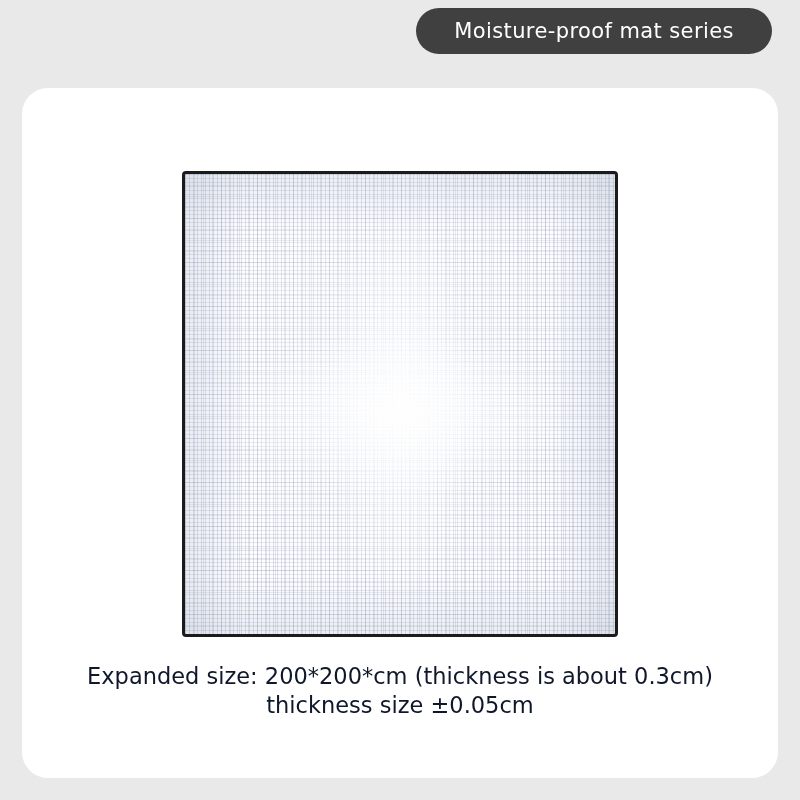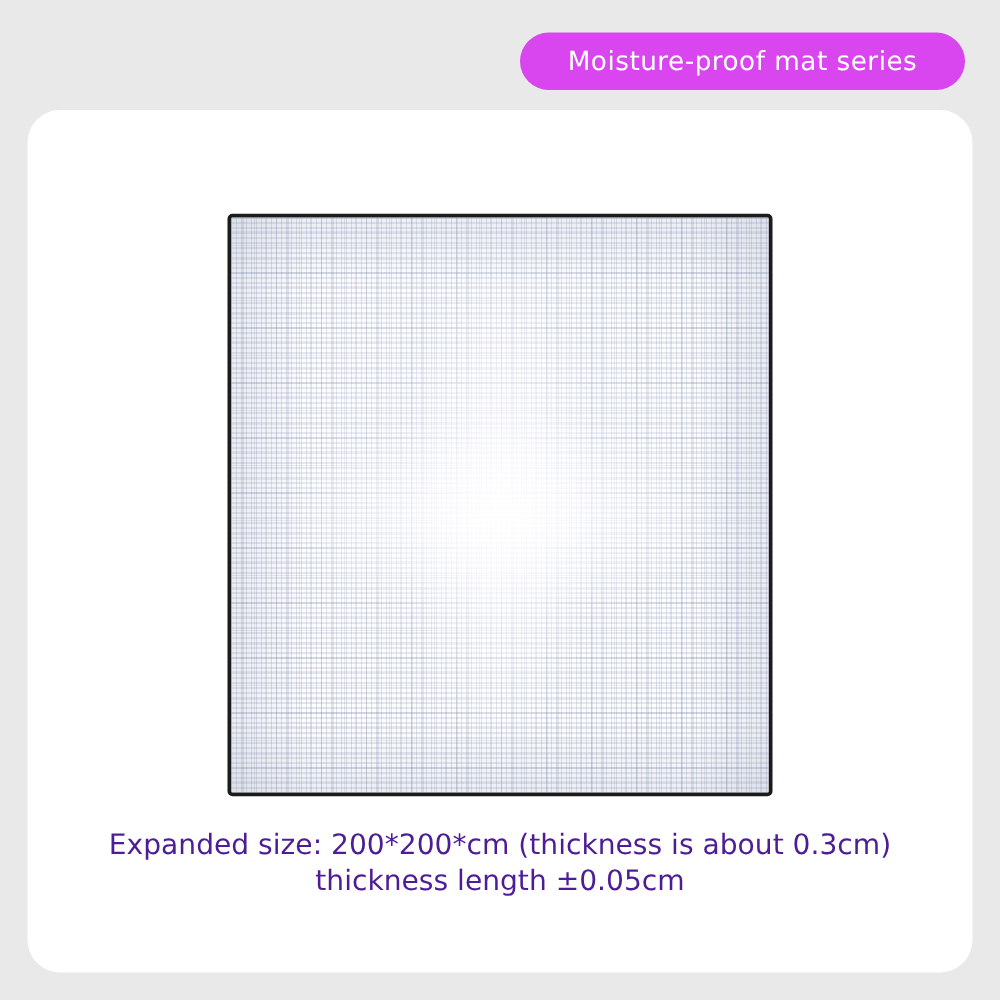--- a/index.html
+++ b/index.html
@@ -26,24 +26,24 @@
     top: 88px;
     width: 756px;
     height: 690px;
     background: #ffffff;
     border-radius: 26px;
   }
   
   .badge {
     position: absolute;
     right: 28px;
-    top: 26px;
+    top: 8px;
     height: 46px;
     min-width: 356px;
-    background: #d946ef;
+    background: #404040;
     border-radius: 23px;
     display: flex;
     align-items: center;
     justify-content: center;
     padding: 0 26px;
     box-sizing: border-box;
     z-index: 5;
   }
   .badge-text {
     color: #ffffff;
@@ -129,21 +129,21 @@
       linear-gradient(to bottom, rgba(150,160,185,0.16) 0%, rgba(255,255,255,0) 12%, rgba(255,255,255,0) 88%, rgba(150,160,185,0.16) 100%);
     pointer-events: none;
   }
   
   .caption {
     position: absolute;
     left: 22px;
     right: 22px;
     top: 662px;
     text-align: center;
-    color: #4c1d95;
+    color: #0f172a;
     font-size: 22.5px;
     line-height: 29px;
     font-family: "DejaVu Sans", sans-serif;
   }
   .caption div {
     white-space: nowrap;
   }
 </style>
 </head>
 <body>
@@ -162,16 +162,16 @@
       <div class="weave-h"></div>
       <div class="weave-fine-v"></div>
       <div class="weave-fine-h"></div>
       <div class="sheen"></div>
       <div class="edge-shade"></div>
     </div>
   </div>
 
   <div class="caption">
     <div>Expanded size: 200*200*cm (thickness is about 0.3cm)</div>
-    <div>thickness length ±0.05cm</div>
+    <div>thickness size ±0.05cm</div>
   </div>
 
 </div>
 
 </body></html>

